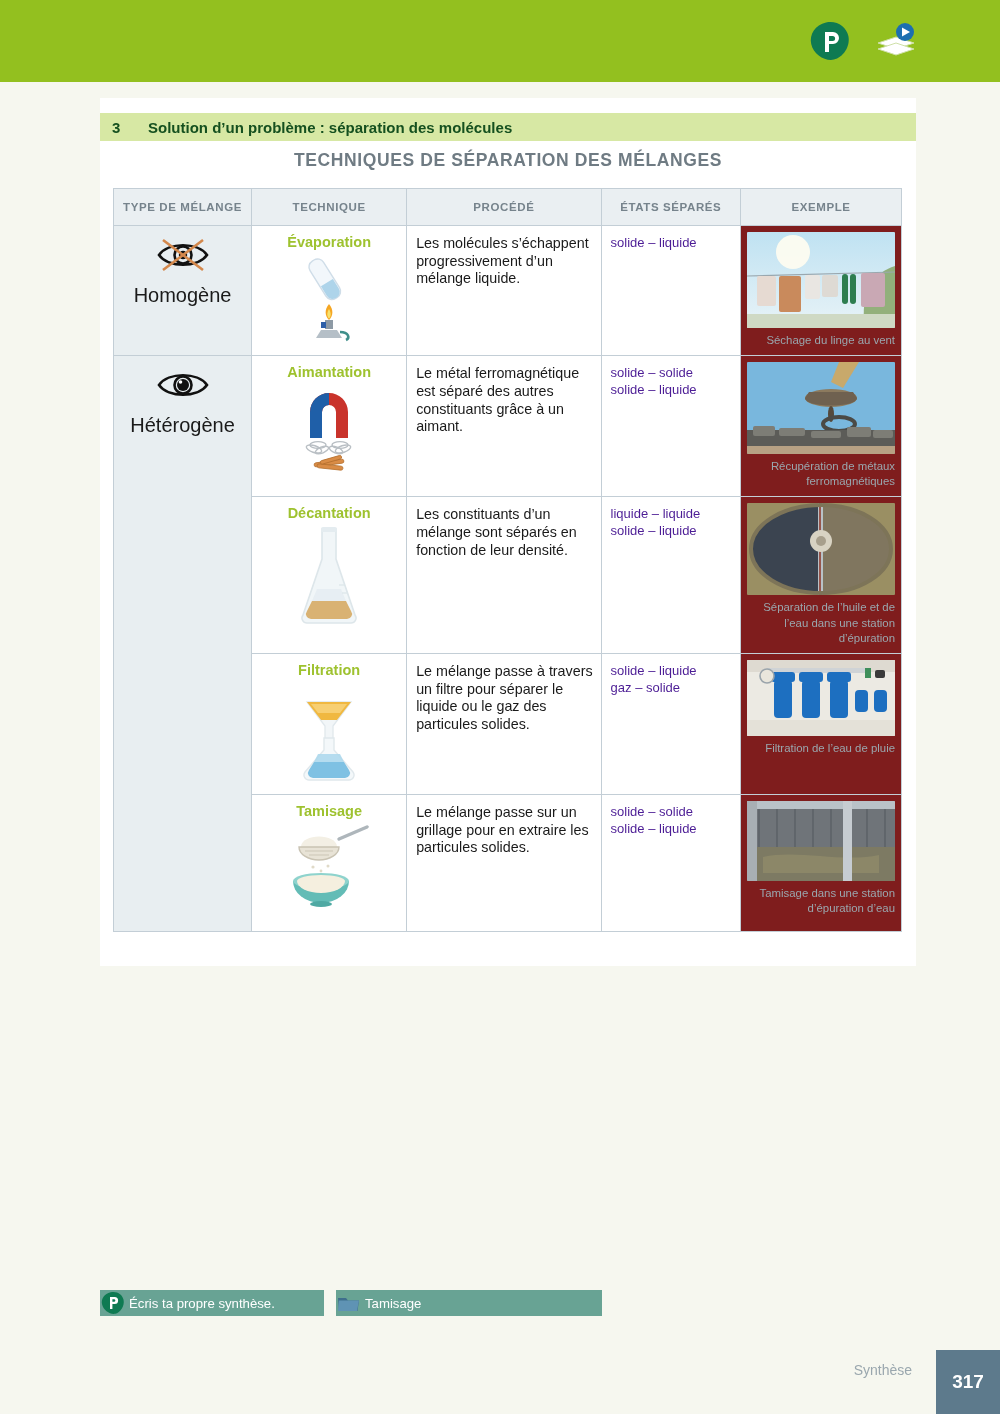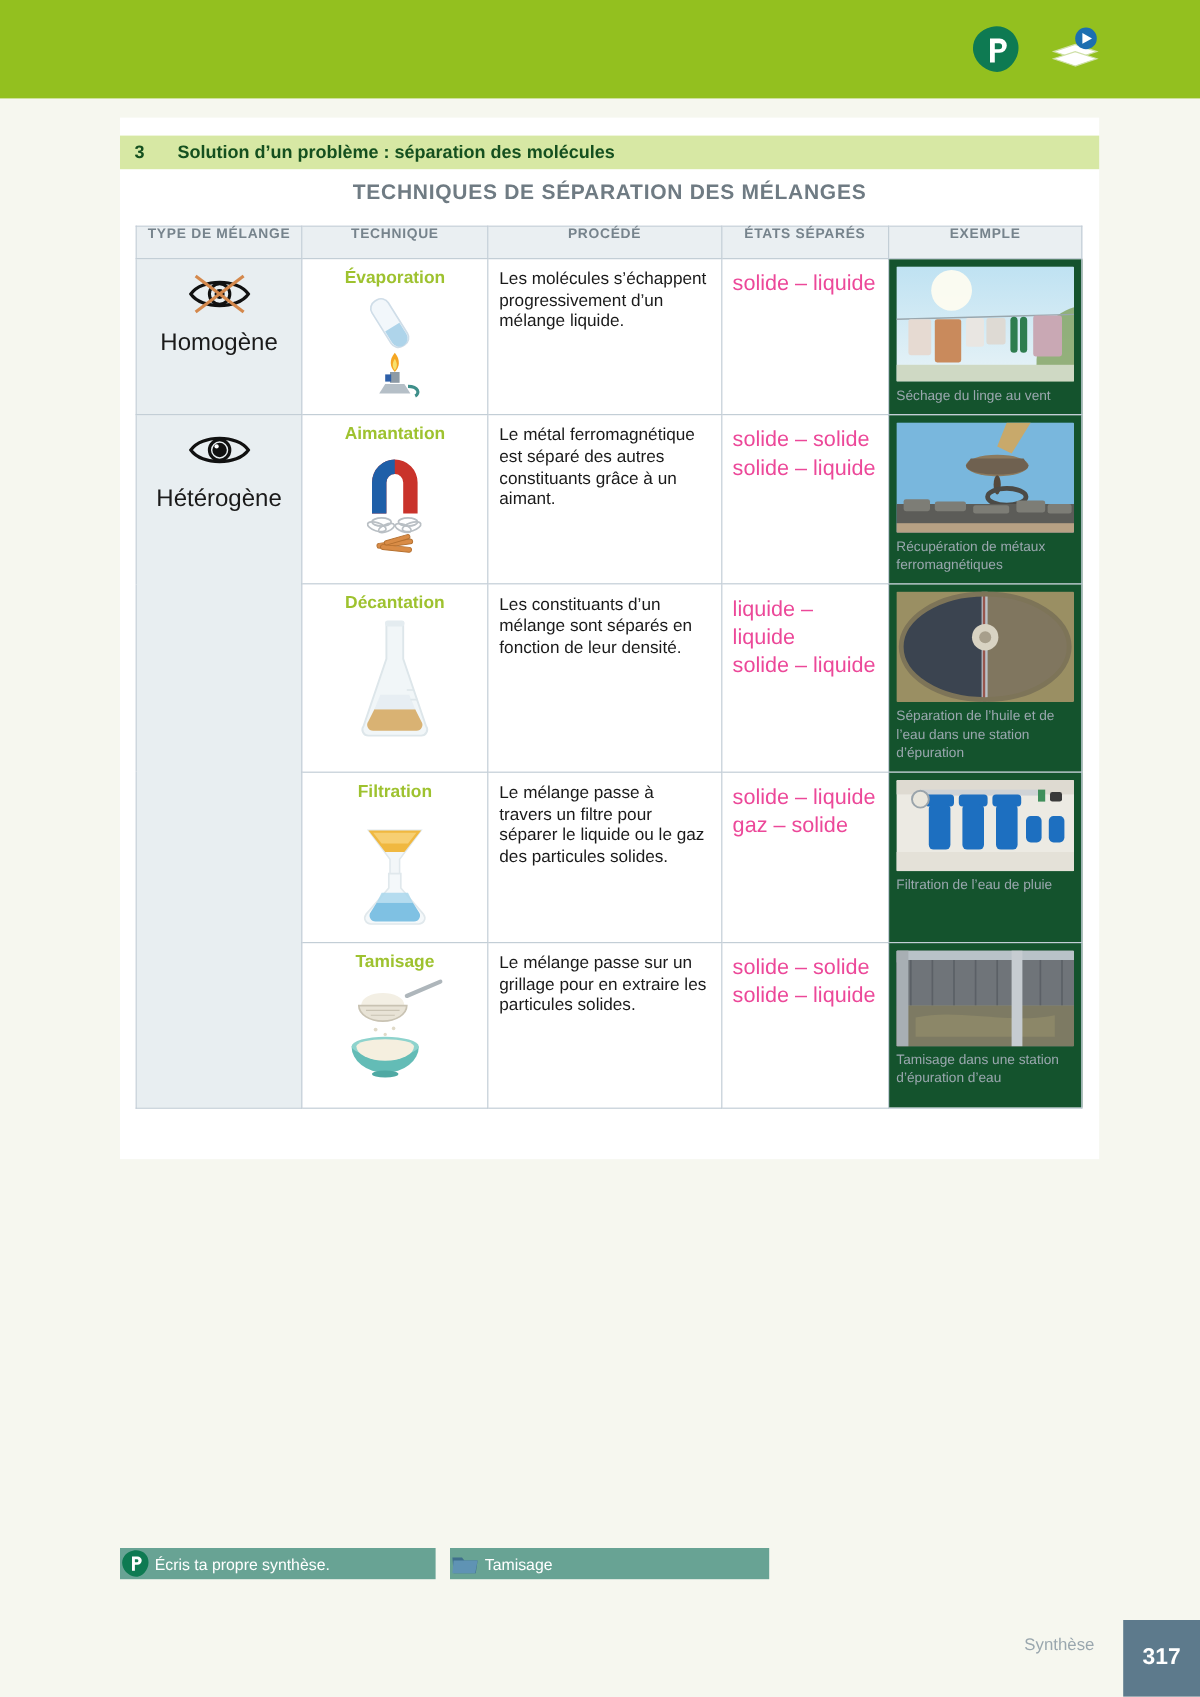--- a/index.html
+++ b/index.html
@@ -92,21 +92,21 @@
   table.main td, table.main th { border: 1px solid #c3ced6; vertical-align: top; }
 
   thead th {
     background: #eaeff2;
     color: #76838c;
     font-size: 11.5px;
     font-weight: bold;
     letter-spacing: 0.6px;
     height: 27px;
     text-align: center;
-    padding: 0 4px;
+    padding: 12px 4px;
     vertical-align: middle;
   }
 
   .col-type   { width: 139px; }
   .col-tech   { width: 157px; margin-top: 26px; }
   .col-proc   { width: 197px; }
   .col-etats  { width: 142px; }
   .col-ex     { width: 154px; }
 
   td.type-cell {
@@ -122,23 +122,23 @@
     color: #9ec22f; font-weight: bold; font-size: 14.5px; margin-bottom: 2px;
   }
   .tech-art { display: block; margin: 0 auto; }
 
   td.proc-cell {
     padding: 9px 8px 6px 9px;
     font-size: 14.3px; line-height: 1.24; color: #1a1a1a;
   }
   td.etats-cell {
     padding: 9px 8px 6px 9px;
-    font-size: 18px; line-height: 1.3; color: #ec4899;
-  }
-  td.ex-cell { padding: 6px 6px 7px 6px; background: #14532d; }
+    font-size: 13px; line-height: 1.3; color: #4c1d95;
+  }
+  td.ex-cell { padding: 6px 6px 7px 6px; background: #7f1d1d; text-align: right; }
   .photo {
     width: 148px; height: auto; display: block; border-radius: 1px;
   }
   .photo-cap {
     margin-top: 5px;
     font-size: 11.4px; line-height: 1.33; color: #9aa7ae;
   }
 
   
   .actionbar {
@@ -151,21 +151,21 @@
     background: #68a394;
     display: flex; align-items: center;
     height: 26px;
     padding-right: 10px;
     color: #ffffff;
     font-size: 13.2px;
   }
   .action .glyph { width: 26px; height: 26px; flex: 0 0 26px; }
   .action .alabel { margin-left: 3px; white-space: nowrap; }
   .a1 { width: 263px; }
-  .a2 { width: 263px; }
+  .a2 { width: 224px; }
   .a3 { width: 266px; }
 
   
   .footer-label {
     position: absolute; right: 88px; top: 1362px;
     color: #9aa7ae; font-size: 14px;
     z-index: 4;
   }
   .pagebox {
     position: absolute; right: 0; top: 1350px;

